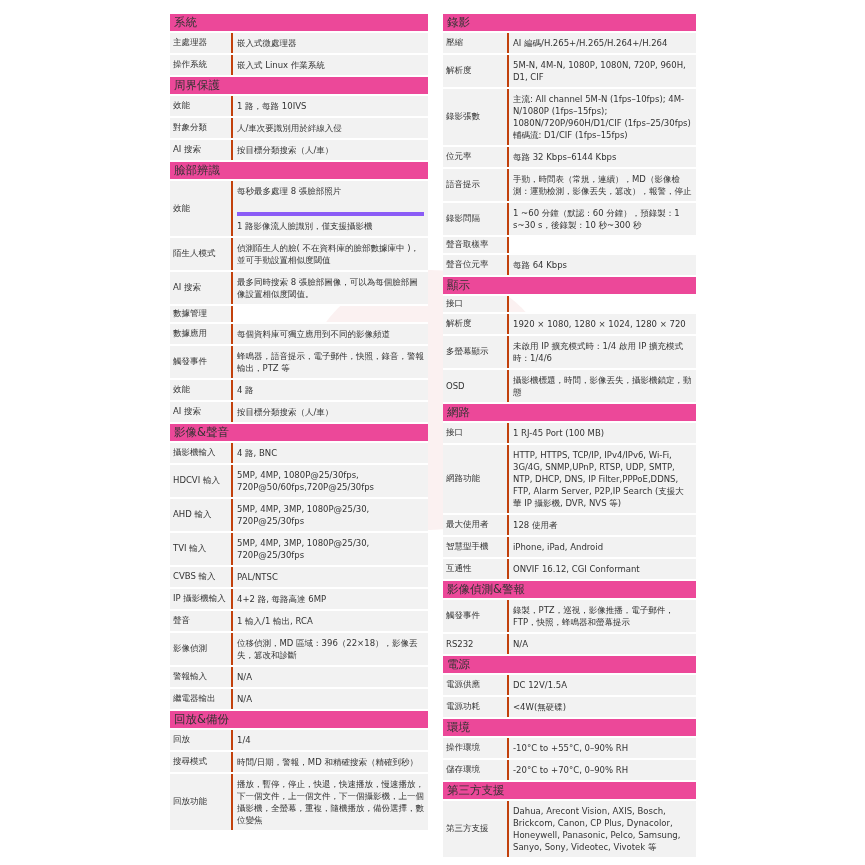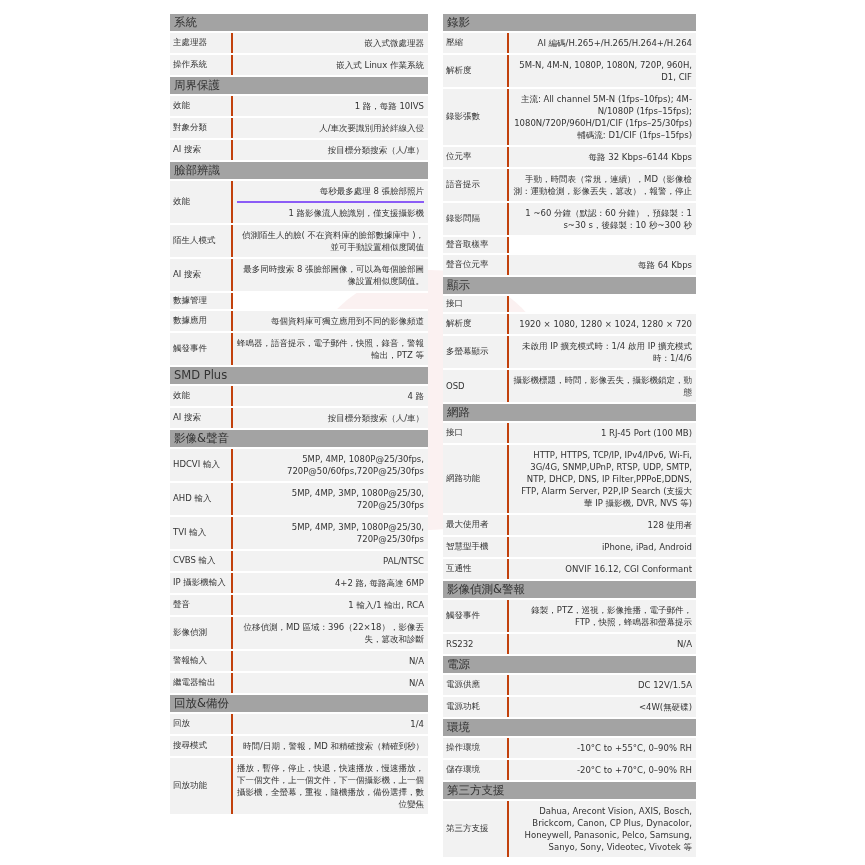--- a/index.html
+++ b/index.html
@@ -3,29 +3,29 @@
 <meta charset="utf-8">
 <style>
   html, body { margin: 0; padding: 0; background: #ffffff; }
   body { width: 865px; height: 865px; position: relative; overflow: hidden;
          font-family: "DejaVu Sans", "Liberation Sans", sans-serif; color: #333; }
   .watermark { position: absolute; left: 300px; top: 270px; width: 260px; height: 260px;
                border-radius: 50%; background: rgba(200, 60, 60, 0.07); z-index: 0; }
   .col { position: absolute; top: 14px; z-index: 1; }
   .col-left { left: 170px; width: 258px; }
   .col-right { left: 443px; width: 253px; }
-  .section-header { background: #a3a3a3; font-size: 11.5px; padding: 0 4px; height: 17px; line-height: 17px;
+  .section-header { background: #ec4899; font-size: 11.5px; padding: 0 4px; height: 17px; line-height: 17px;
                     color: #333; border-bottom: 2px solid #fff; }
   .row { display: flex; border-bottom: 2px solid #fff; }
   .cell-label { width: 63px; flex: 0 0 63px; background: #f2f2f2; font-size: 8.5px; padding: 2px 3px;
                 display: flex; align-items: center; border-right: 2px solid #c2410c; box-sizing: border-box; }
   .cell-value { flex: 1; background: #f2f2f2; font-size: 8.5px; padding: 2px 4px; line-height: 12px;
                 display: flex; flex-direction: column; justify-content: center; box-sizing: border-box; }
-  .cell-value .sub { padding: 2px 0; text-align: right; }
-  .cell-value .sub + .sub { border-top: 2px solid #8b5cf6; margin-top: 2px; padding-top: 4px; }
+  .cell-value .sub { padding: 2px 0; }
+  .cell-value .sub + .sub { border-top: 4px solid #8b5cf6; margin-top: 13px; padding-top: 4px; }
   .col-right .cell-label { width: 66px; flex: 0 0 66px; }
 </style>
 </head>
 <body>
 
 <div class="watermark"></div>
 
 <div class="col col-left" id="col-left">
     <div class="section-header">系統</div>
     <div class="row">
@@ -87,34 +87,39 @@
       <div class="cell-value">
         <div class="sub">每個資料庫可獨立應用到不同的影像頻道</div>
       </div>
     </div>
     <div class="row">
       <div class="cell-label">觸發事件</div>
       <div class="cell-value">
         <div class="sub">蜂鳴器，語音提示，電子郵件，快照，錄音，警報輸出，PTZ 等</div>
       </div>
     </div>
-    <div class="section-header">SMD Plus</div>
     <div class="row">
       <div class="cell-label">效能</div>
       <div class="cell-value">
         <div class="sub">4 路</div>
       </div>
     </div>
     <div class="row">
       <div class="cell-label">AI 搜索</div>
       <div class="cell-value">
         <div class="sub">按目標分類搜索（人/車）</div>
       </div>
     </div>
     <div class="section-header">影像&amp;聲音</div>
+    <div class="row">
+      <div class="cell-label">攝影機輸入</div>
+      <div class="cell-value">
+        <div class="sub">4 路, BNC</div>
+      </div>
+    </div>
     <div class="row">
       <div class="cell-label">HDCVI 輸入</div>
       <div class="cell-value">
         <div class="sub">5MP, 4MP, 1080P@25/30fps, 720P@50/60fps,720P@25/30fps</div>
       </div>
     </div>
     <div class="row">
       <div class="cell-label">AHD 輸入</div>
       <div class="cell-value">
         <div class="sub">5MP, 4MP, 3MP, 1080P@25/30, 720P@25/30fps</div>

